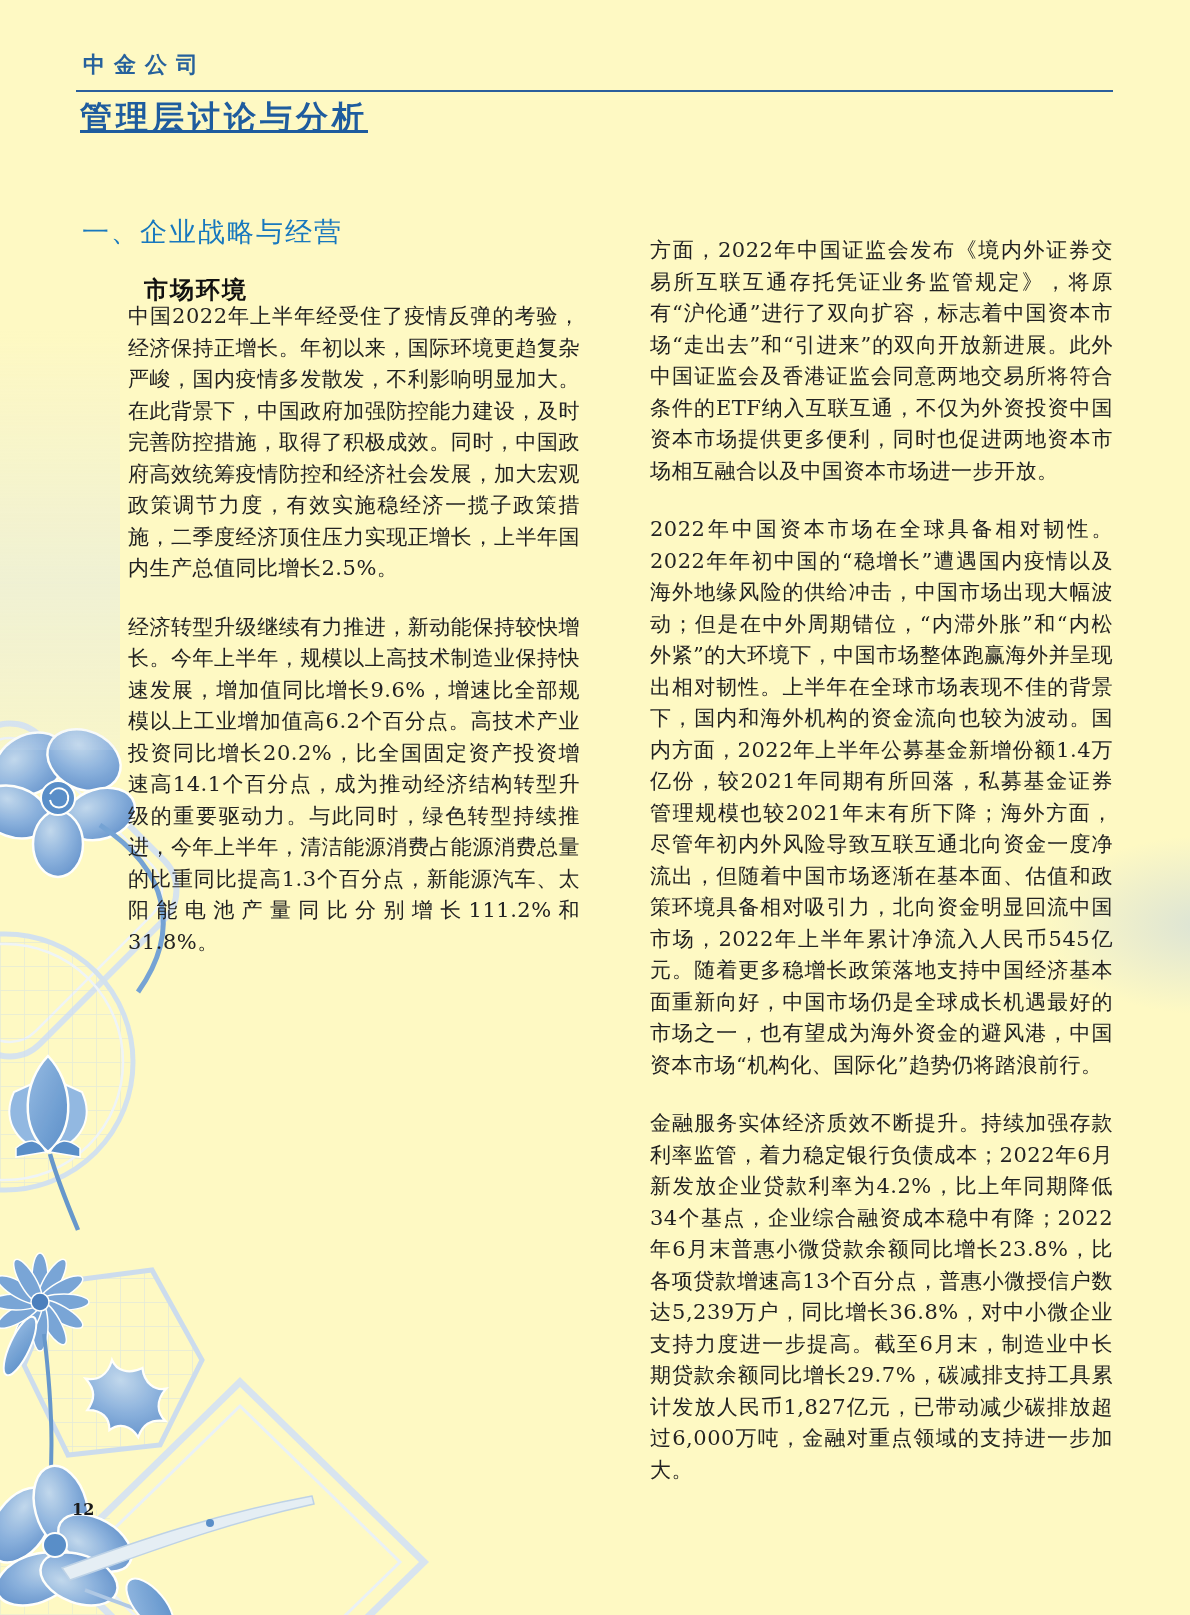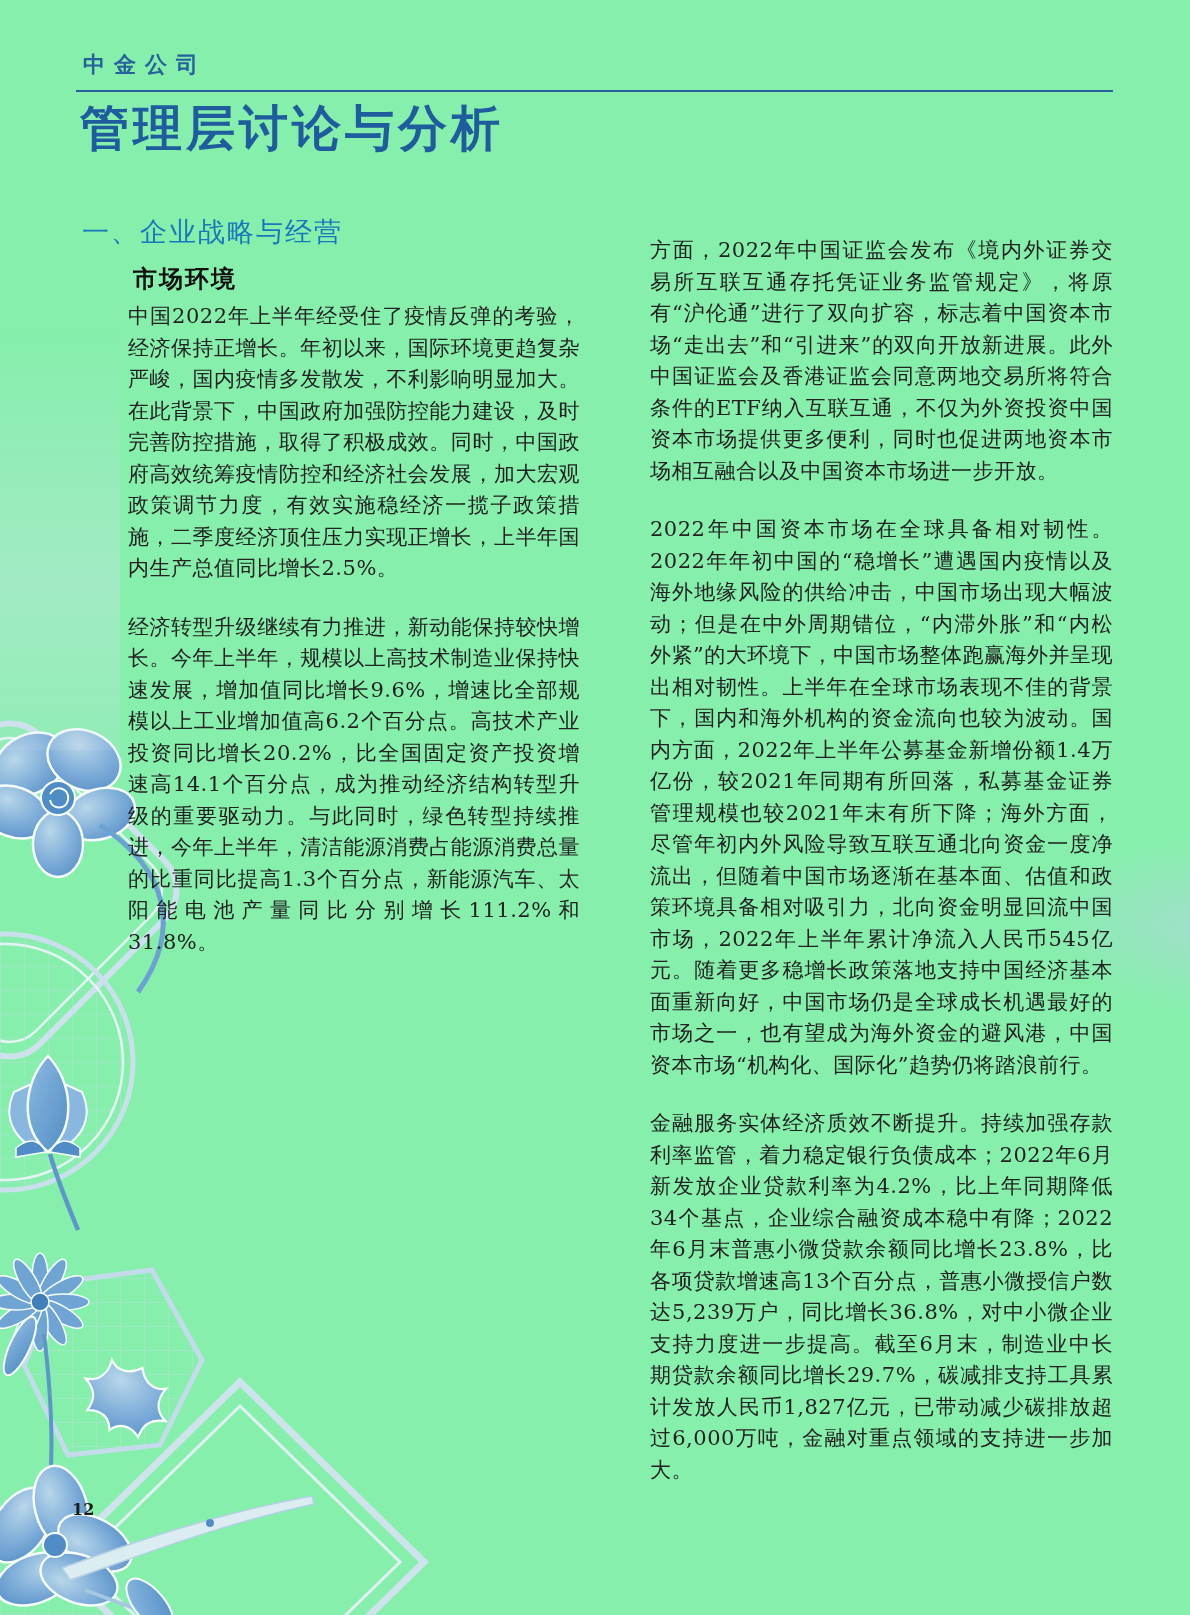--- a/index.html
+++ b/index.html
@@ -1,39 +1,39 @@
 <!DOCTYPE html>
 <html><head>
 <meta charset="utf-8">
 <style>
   html,body{margin:0;padding:0;background:#ffffff;}
   .page{
-    position:relative;width:1190px;height:1615px;background:#86efac;
+    position:relative;width:1190px;height:1615px;background:#fef9c3;
     font-family:"DejaVu Serif","Liberation Serif",serif;overflow:hidden;
   }
   .wash{position:absolute;pointer-events:none;}
   .wash-right{right:0;top:835px;width:150px;height:180px;
     background:radial-gradient(ellipse at 110% 50%, rgba(186,206,231,.5), rgba(186,206,231,0) 70%);}
   .wash-topleft{left:0;top:330px;width:120px;height:420px;
     background:linear-gradient(180deg, rgba(222,231,243,0) 0%, rgba(214,226,242,.35) 60%, rgba(214,226,242,.15) 100%);}
   .brand{
     position:absolute;left:83px;top:50px;font-size:22px;font-weight:bold;
     letter-spacing:9px;color:#26619c;
   }
   .rule{position:absolute;left:76px;top:90px;width:1037px;height:2px;background:#2b5f9c;}
   .title{
-    position:absolute;left:80px;top:96px;margin:0;font-size:49px;font-weight:bold;
-    color:#1e5c9e;letter-spacing:4px;
+    position:absolute;left:80px;top:96px;margin:0;font-size:32px;font-weight:bold;
+    color:#1e5c9e;letter-spacing:4px;text-decoration:underline;
   }
   .section{
     position:absolute;left:82px;top:214px;margin:0;font-size:27px;font-weight:normal;
     color:#1878be;font-family:"Liberation Sans","DejaVu Sans",sans-serif;letter-spacing:2px;
   }
   .subsection{
-    position:absolute;left:128px;top:258px;margin:5px;font-size:24px;font-weight:bold;
+    position:absolute;left:128px;top:258px;margin:16px;font-size:24px;font-weight:bold;
     color:#111111;letter-spacing:2px;
   }
   .col{
     position:absolute;text-align:justify;font-size:21px;line-height:31.5px;
     color:#222222;letter-spacing:.5px;
   }
   .col p{margin:0 0 27px 0;}
   .col-left{left:128px;top:301px;width:452px;}
   .col-right{left:650px;top:222px;width:463px;margin-top:13px;}
   .pageno{position:absolute;left:72px;top:1500px;font-size:16px;font-weight:bold;color:#1a1a1a;}

